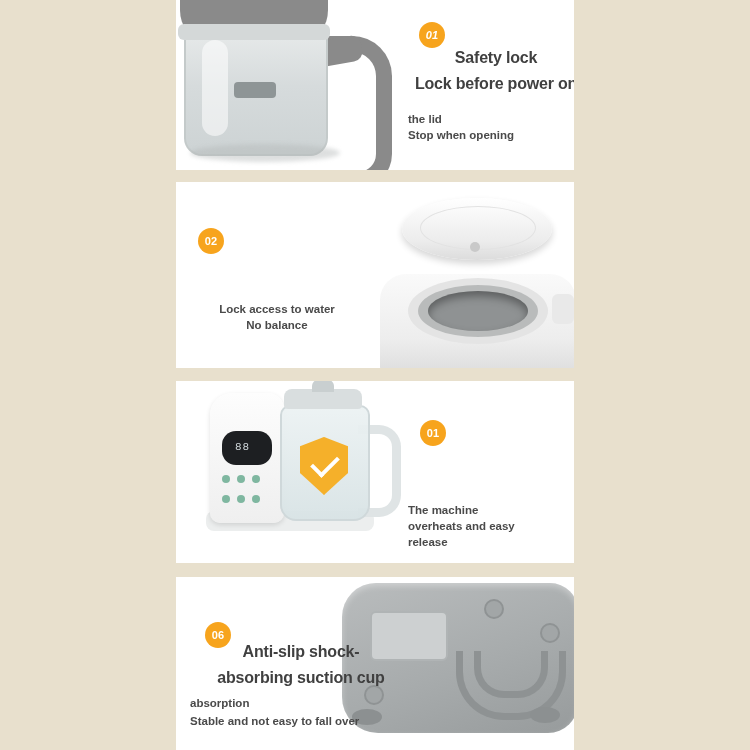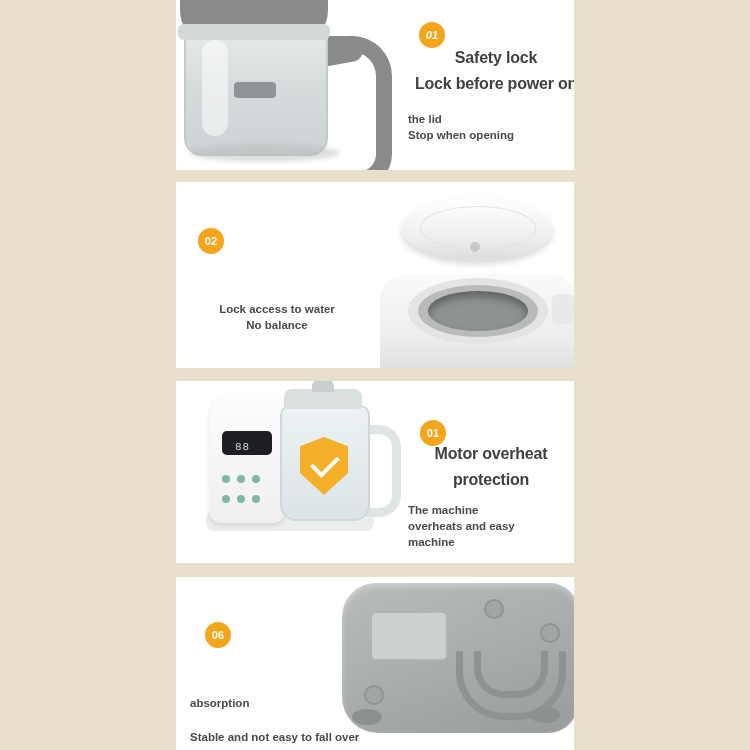--- a/index.html
+++ b/index.html
@@ -222,23 +222,23 @@
     position: absolute;
     left: 18px; top: 12px;
     width: 74px; height: 130px;
     background: linear-gradient(180deg,#fdfdfd 0%,#efefef 100%);
     border-radius: 22px 16px 10px 10px;
     box-shadow: 0 2px 5px rgba(0,0,0,.12);
   }
   .m3-screen {
     position: absolute;
     left: 30px; top: 50px;
-    width: 50px; height: 24px;
+    width: 50px; height: 34px;
     background: #1d1f22;
-    border-radius: 5px;
+    border-radius: 14px;
   }
   .m3-screen span {
     position: absolute;
     left: 13px; top: 10px;
     color: #cfd6da;
     font-size: 11px;
     font-family: "Liberation Mono", monospace;
     letter-spacing: 1px;
   }
   .m3-dots {
@@ -431,43 +431,43 @@
         <i></i>
       </div>
       <div class="m3-handle"></div>
       <div class="m3-jar"></div>
       <div class="m3-jarlid"></div>
       <div class="m3-jarknob"></div>
       <div class="m3-shield"></div>
       <div class="m3-check"></div>
     </div>
     <div class="badge c3-badge">01</div>
-    <div class="headline c3-head">
-      <div>Motor overheat</div>
-      <div>protection</div>
-    </div>
     <div class="sub c3-sub">
       <div>The machine</div>
       <div>overheats and easy</div>
-      <div>machine</div>
+      <div>release</div>
     </div>
   </div>
 
   <div class="card card-4">
     <div class="c4-art">
       <div class="b4-body"></div>
       <div class="b4-plate"></div>
       <div class="b4-vent"></div>
       <div class="b4-vent2"></div>
       <div class="b4-screw b4-s1"></div>
       <div class="b4-screw b4-s2"></div>
       <div class="b4-screw b4-s3"></div>
       <div class="b4-cup b4-c1"></div>
       <div class="b4-cup b4-c2"></div>
     </div>
     <div class="badge c4-badge">06</div>
+    <div class="headline c4-head">
+      <div>Anti-slip shock-</div>
+      <div>absorbing suction cup</div>
+    </div>
     <div class="sub c4-sub">
       <div>absorption</div>
-      <div style="margin-top:18px">Stable and not easy to fall over</div>
+      <div style="margin-top:2px">Stable and not easy to fall over</div>
     </div>
   </div>
 
 </div>
 
 </body></html>

